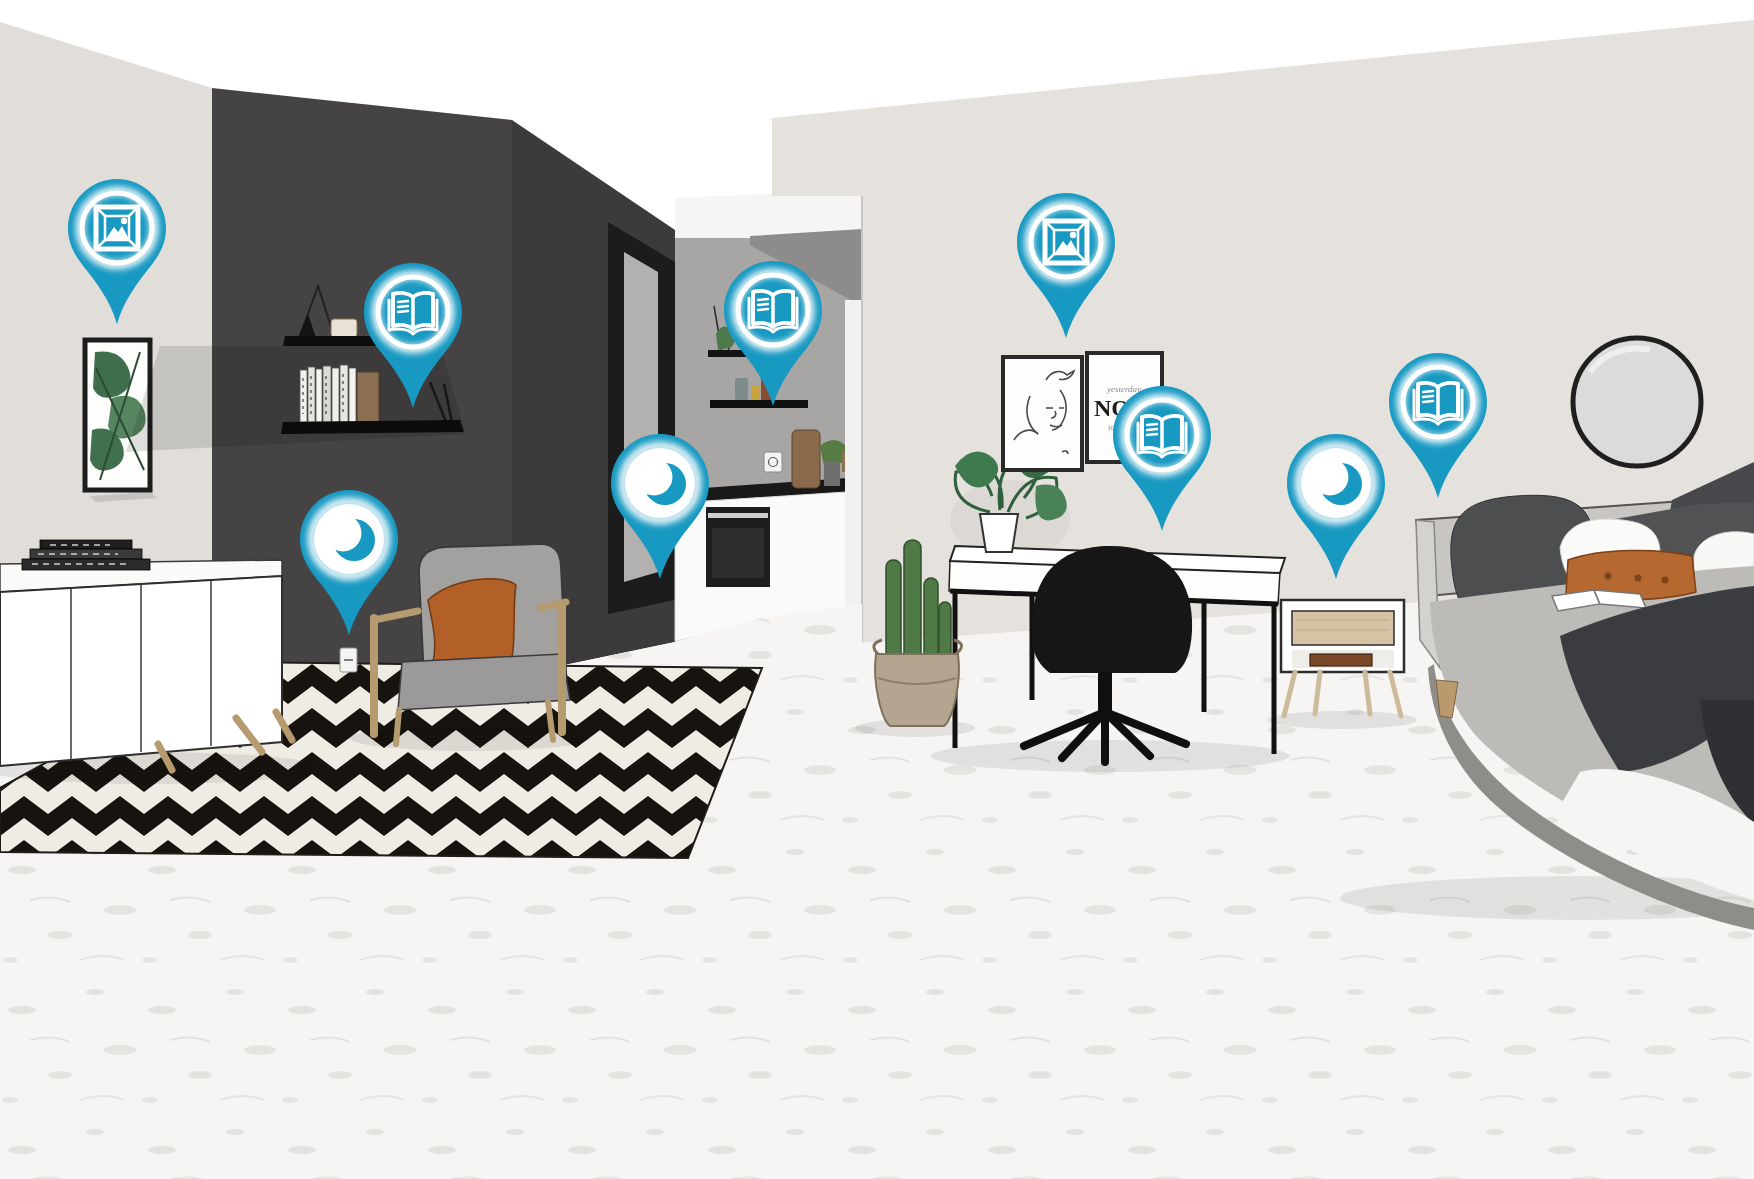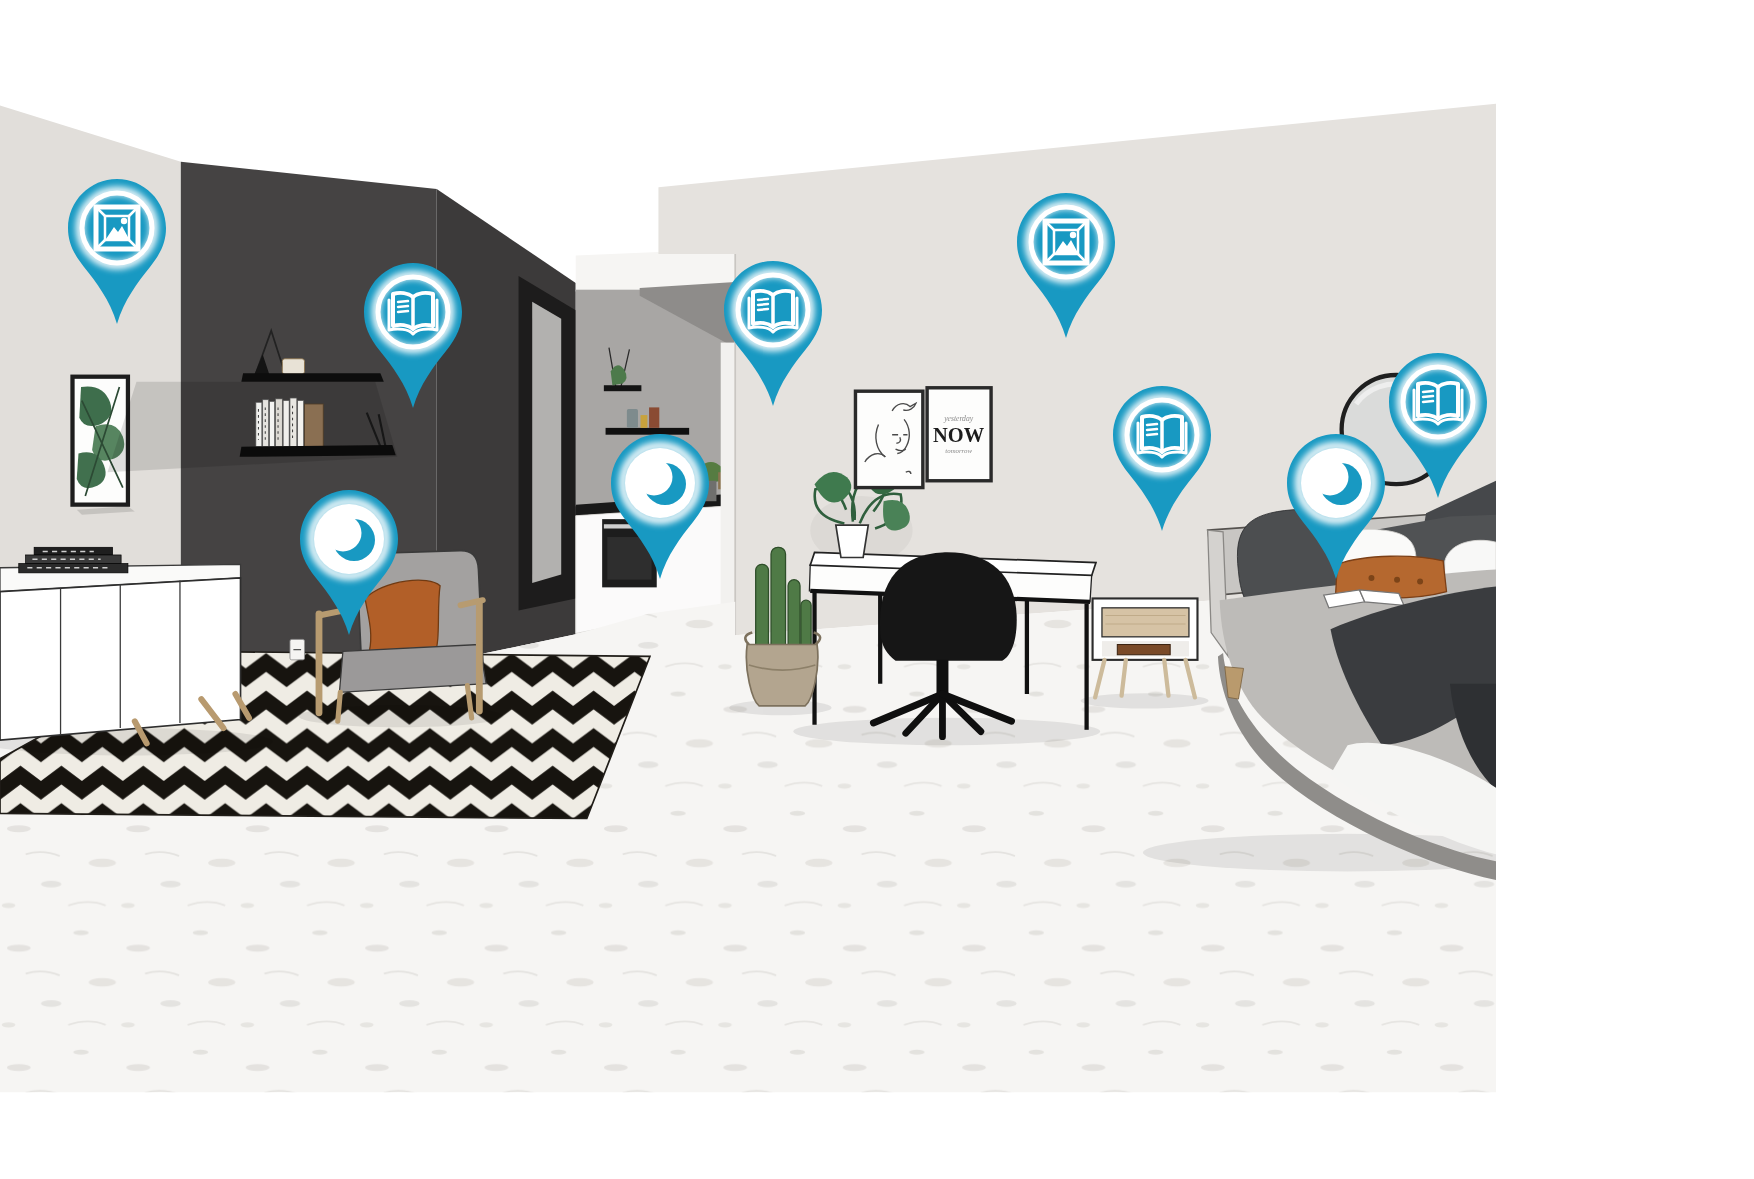--- a/index.html
+++ b/index.html
@@ -1,16 +1,16 @@
 <!DOCTYPE html>
 <html style="--pin: #1899c2;"><head>
 <meta charset="utf-8">
 <style>
   html,body{margin:0;padding:0;background:#fff;}
-  .stage{position:relative;width:1496px;height:1179px;overflow:hidden;background:#fff;
+  .stage{position:relative;width:1754px;height:1179px;overflow:hidden;background:#fff;
          font-family:"Liberation Sans",sans-serif;}
   #scene{position:absolute;left:0;top:0;width:100%;height:100%;display:block;}
   .pin{position:absolute;width:104px;height:150px;transform:translate(-50%,-100%);cursor:pointer;}
   .pin svg{width:100%;height:100%;overflow:visible;display:block;}
   .poster-now{font-family:"Liberation Serif",serif;}
 </style>
 </head>
 <body>
 
 <div class="stage">

